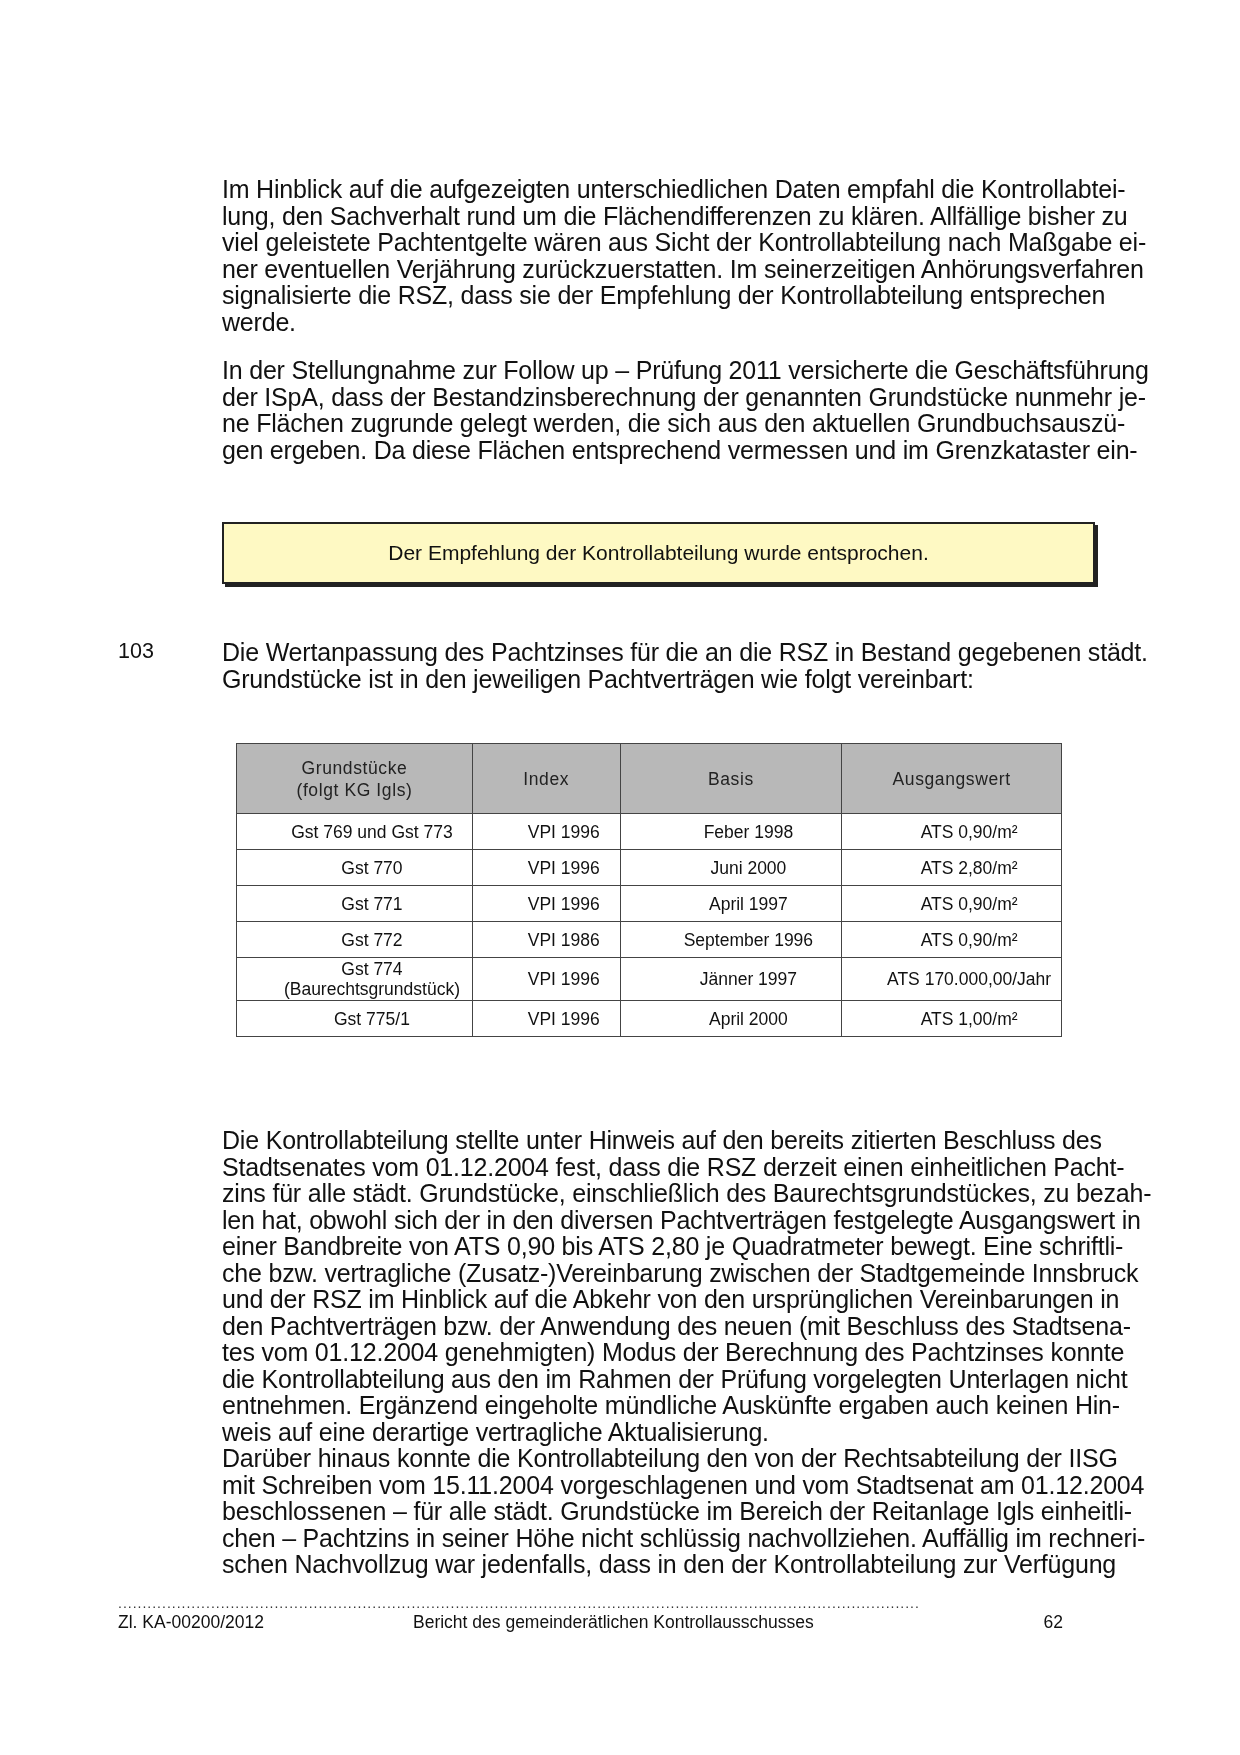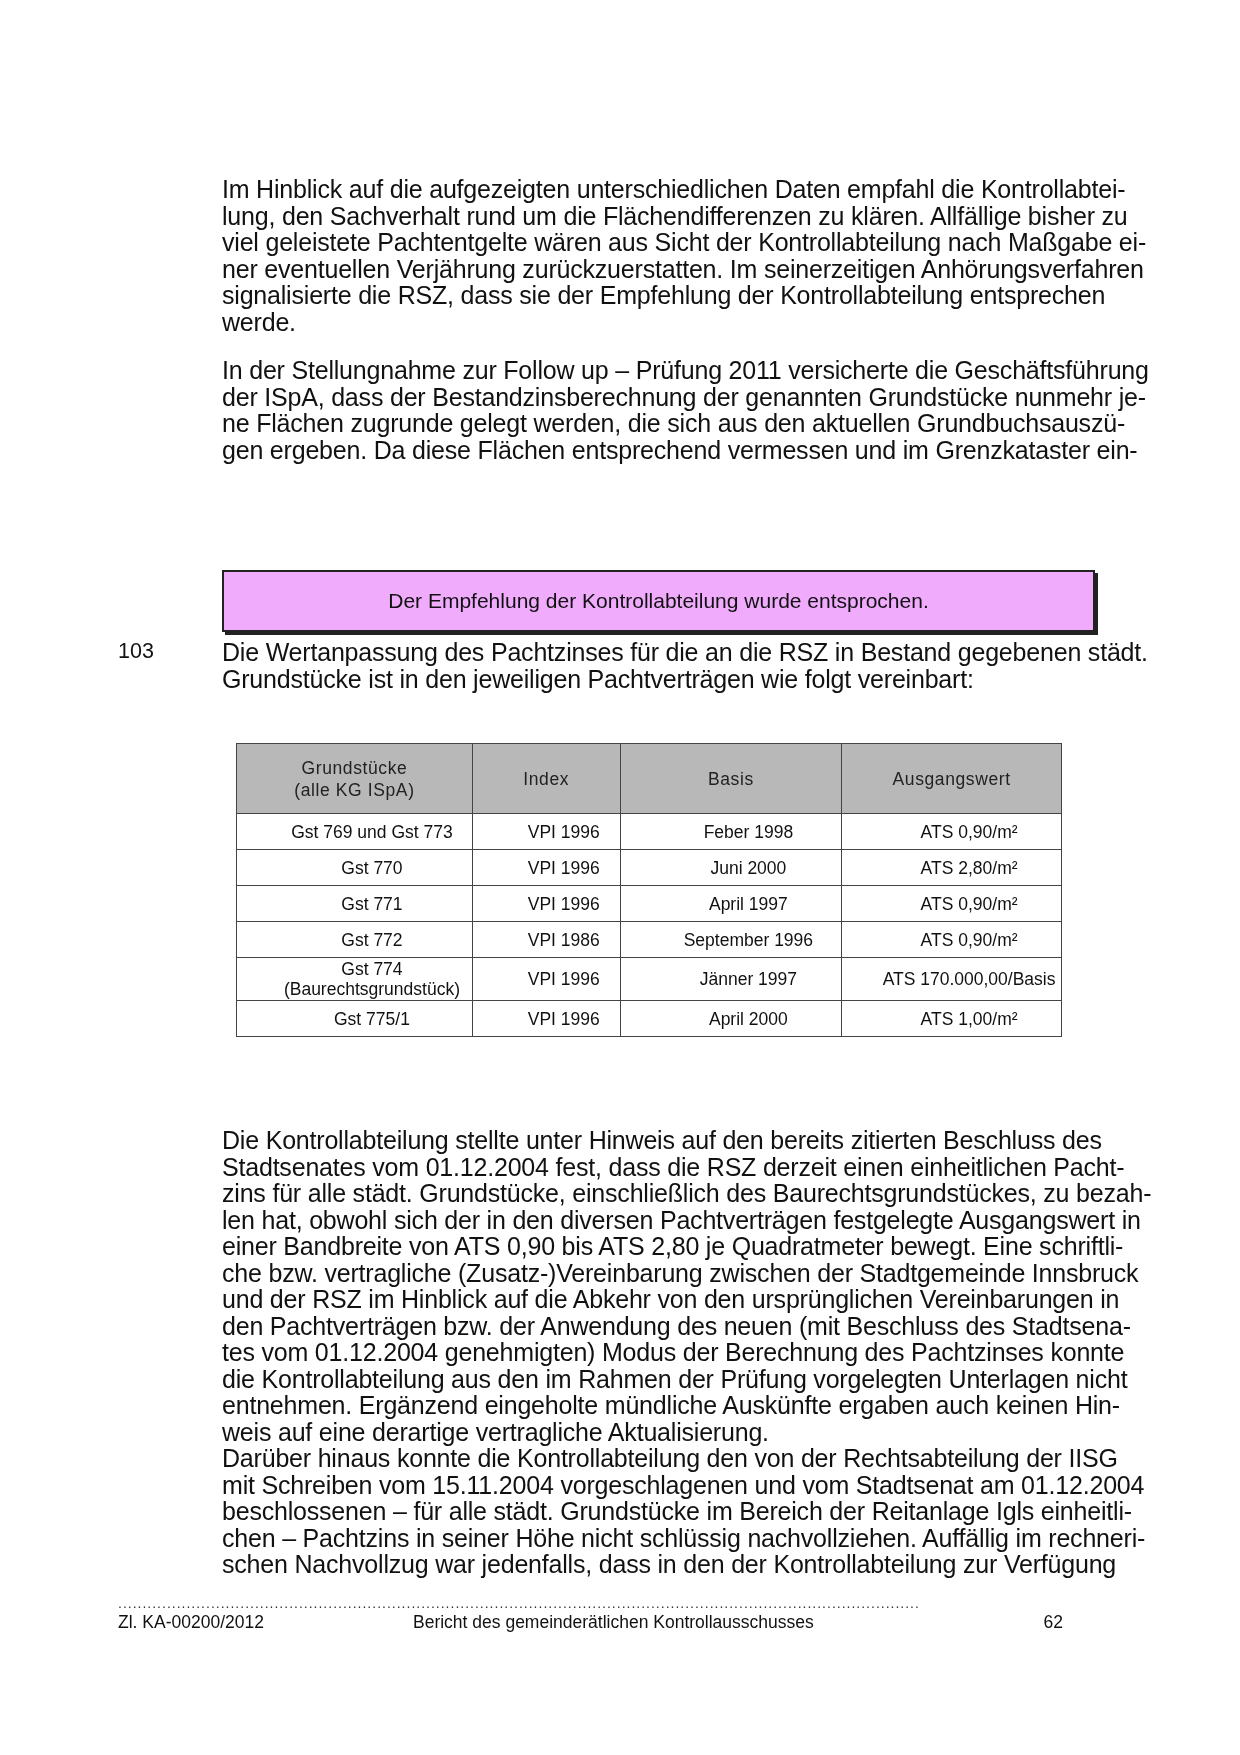--- a/index.html
+++ b/index.html
@@ -3,22 +3,22 @@
 <meta charset="utf-8">
 <style>
   html, body { margin: 0; padding: 0; background: #ffffff; }
   body { width: 1240px; height: 1755px; position: relative; overflow: hidden;
          font-family: "Liberation Sans", sans-serif; color: #111; }
   .para { position: absolute; left: 222px; width: 876px; font-size: 25px; line-height: 26.5px;
           text-align: justify; letter-spacing: -0.2px; }
   .para .ln { display: block; text-align: justify; text-align-last: justify; white-space: nowrap; }
   .para .ln.last { text-align-last: left; }
   .box { position: absolute; left: 222px; top: 522px; width: 869px; height: 58px;
-         background: #f0abfc; border: 2px solid #222; box-shadow: 3px 3px 0 #222;
-         display: flex; align-items: center; justify-content: center; font-size: 21px; margin-top: 48px; }
+         background: #fef9c3; border: 2px solid #222; box-shadow: 3px 3px 0 #222;
+         display: flex; align-items: center; justify-content: center; font-size: 21px; }
   .secnum { position: absolute; left: 118px; top: 639px; font-size: 21.5px; }
   table.t { position: absolute; left: 236px; top: 743px; width: 826px; border-collapse: collapse;
             font-size: 17.5px; }
   table.t th, table.t td { border: 1.5px solid #444; text-align: center; padding: 0; }
   table.t th { background: #b8b8b8; font-weight: normal; height: 69px; line-height: 22px;
                letter-spacing: 0.6px; color: #222; }
   table.t td { height: 35px; line-height: 20px; padding-left: 35px; }
   table.t tr.tall td { height: 42px; }
   .footer-dots { position: absolute; left: 118px; top: 1598px; width: 945px; overflow: hidden;
                  white-space: nowrap; font-size: 14px; letter-spacing: 1px; color: #333; line-height: 10px; }
@@ -60,21 +60,21 @@
   <colgroup>
     <col style="width:236px">
       <col style="width:148px">
       <col style="width:222px">
       <col style="width:220px">
   </colgroup>
   <thead>
     <tr>
       <th>
         <span>Grundstücke</span><br>
-        <span>(alle KG ISpA)</span>
+        <span>(folgt KG Igls)</span>
       </th>
       <th>Index</th>
       <th>Basis</th>
       <th>Ausgangswert</th>
     </tr>
   </thead>
   <tbody>
     <tr>
       <td>Gst 769 und Gst 773</td>
       <td>VPI 1996</td>
@@ -99,21 +99,21 @@
       <td>September 1996</td>
       <td>ATS 0,90/m²</td>
     </tr>
     <tr class="tall">
       <td>
         <span>Gst 774</span><br>
         <span>(Baurechtsgrundstück)</span>
       </td>
       <td>VPI 1996</td>
       <td>Jänner 1997</td>
-      <td>ATS 170.000,00/Basis</td>
+      <td>ATS 170.000,00/Jahr</td>
     </tr>
     <tr>
       <td>Gst 775/1</td>
       <td>VPI 1996</td>
       <td>April 2000</td>
       <td>ATS 1,00/m²</td>
     </tr>
   </tbody>
 </table>
 

